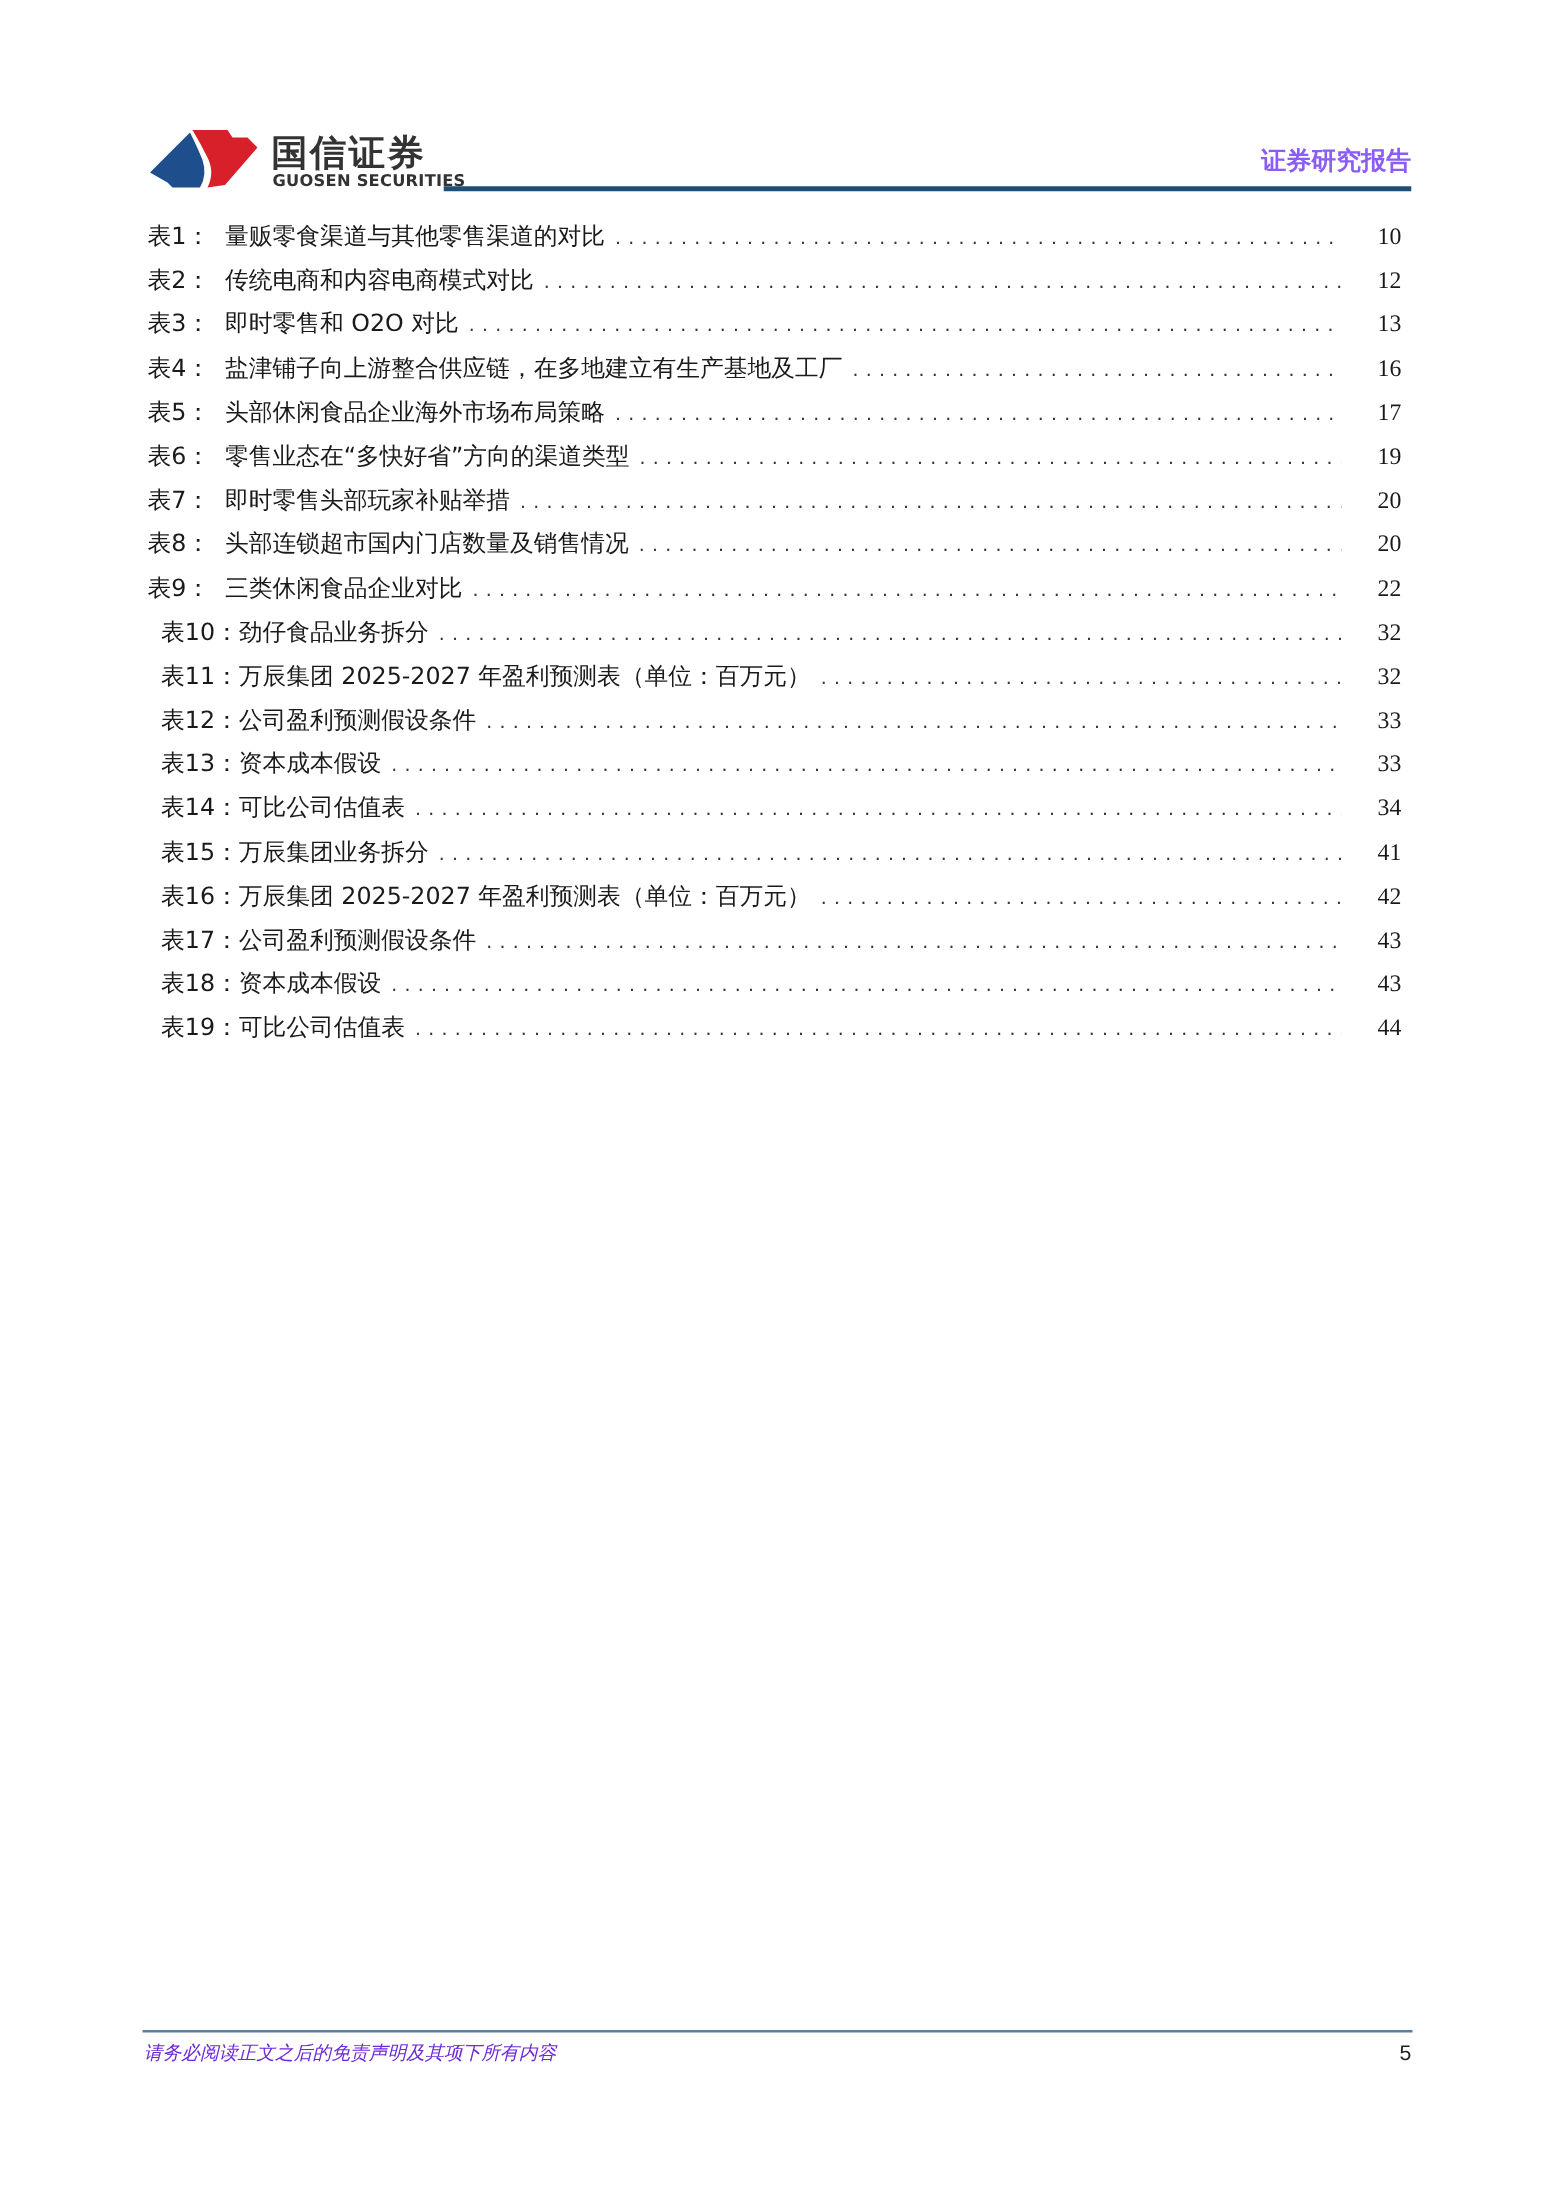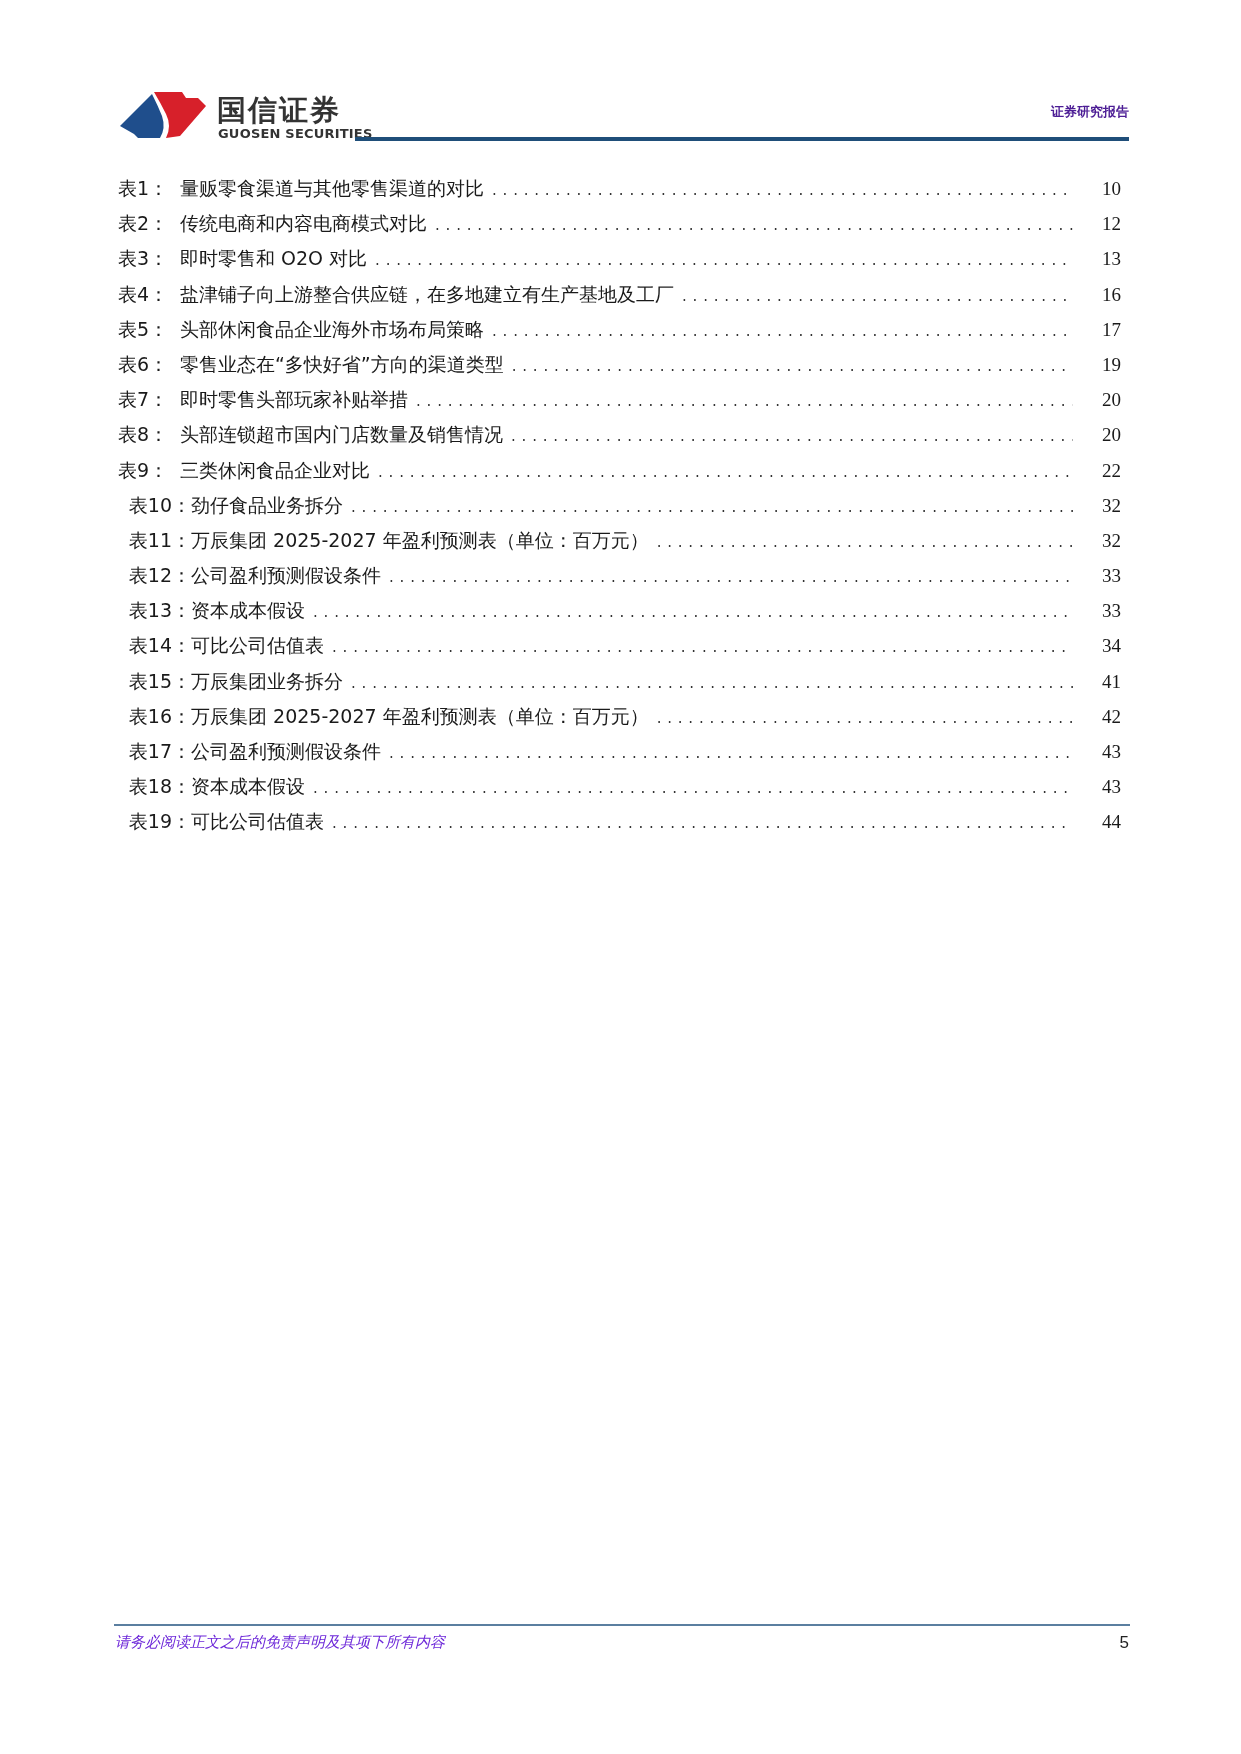--- a/index.html
+++ b/index.html
@@ -1,34 +1,34 @@
 <!DOCTYPE html>
 <html><head>
   <meta charset="utf-8">
   <style>
     html, body { margin: 0; padding: 0; background: #ffffff; }
     body {
       width: 1241px; height: 1754px; position: relative; overflow: hidden;
       font-family: "DejaVu Sans", "Liberation Sans", sans-serif;
       color: #1a1a1a;
     }
-    .header { position: absolute; left: 0; top: 0; width: 1241px; height: 150px; }
+    .header { position: absolute; left: 0; top: 12px; width: 1241px; height: 150px; }
     .logo { position: absolute; left: 120px; top: 86px; width: 220px; height: 60px; }
     .logo svg { position: absolute; left: 0; top: 0; }
     .logo-cn {
       position: absolute; left: 97px; top: 5px; font-size: 29px; font-weight: bold;
       color: #333333; letter-spacing: 2px; white-space: nowrap;
     }
     .logo-en {
       position: absolute; left: 98px; top: 40px; font-size: 13px; font-weight: bold;
       color: #333333; white-space: nowrap; letter-spacing: 0.2px;
     }
     .report-type {
-      position: absolute; right: 112px; top: 103px; font-size: 13px; font-weight: bold;
-      color: #4c1d95; white-space: nowrap;
+      position: absolute; right: 112px; top: 103px; font-size: 20px; font-weight: bold;
+      color: #8b5cf6; white-space: nowrap;
     }
     .header-rule {
       position: absolute; left: 355px; top: 137px; width: 774px; height: 4px;
       background: #1f4e79;
     }
     .toc { position: absolute; left: 118px; top: 176px; width: 1012px; }
     .toc-row {
       display: flex; align-items: baseline; height: 35.2px; font-size: 19px;
       white-space: nowrap;
     }

